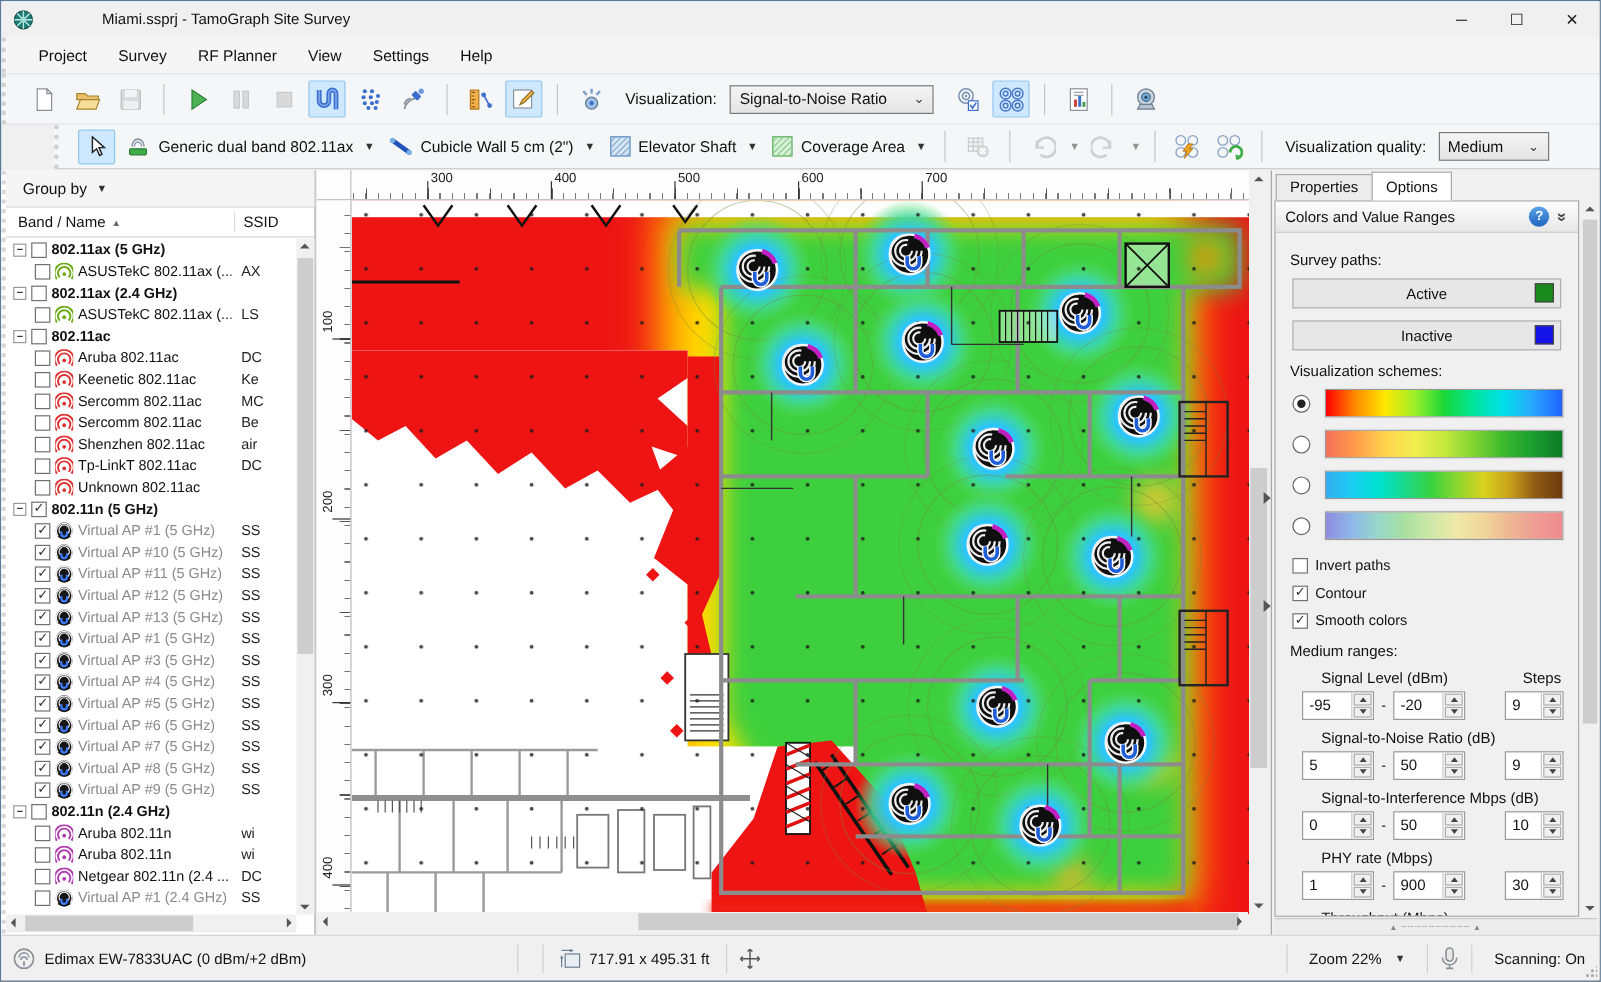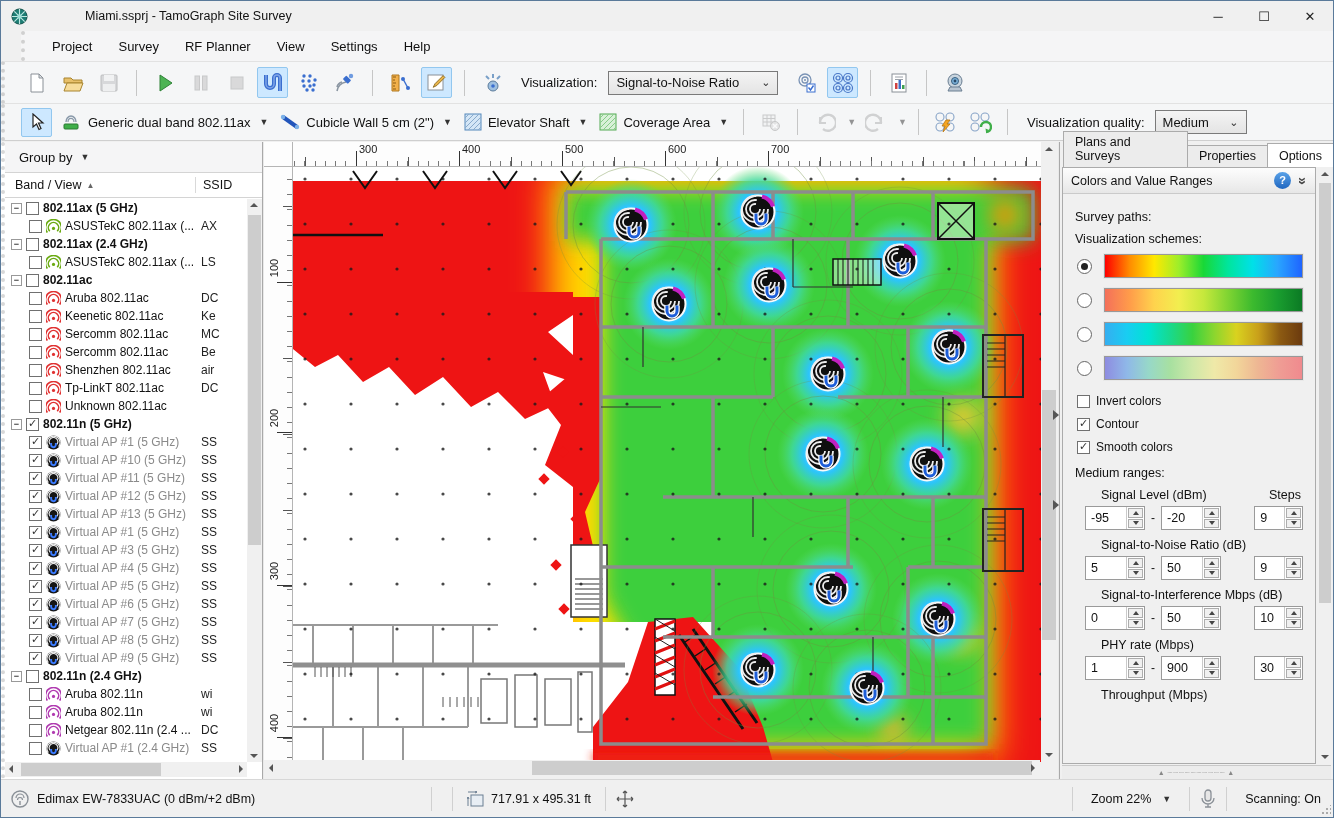--- a/index.html
+++ b/index.html
@@ -7,26 +7,26 @@
   .app{position:relative;width:1334px;height:818px;background:#f0f0f0;font-family:"Liberation Sans",sans-serif;font-size:12px;color:#111;border:1px solid #5a7a9a;overflow:hidden;}
 
   
   .titlebar{height:30px;display:flex;align-items:center;background:#f0f0f0;}
   .appicon{width:17px;height:17px;margin:0 9px 0 10px;}
   .title{font-size:12.5px;margin-left:48px;}
   .wingap{flex:1;}
   .winbtn{width:46px;height:30px;display:flex;align-items:center;justify-content:center;font-size:13px;color:#222;}
 
   
-  .menubar{height:30px;display:flex;align-items:center;padding-left:14px;background:#f5f5f6;border-left:4px dotted #d0d0d0;margin-left:20px;}
+  .menubar{height:30px;display:flex;align-items:center;padding-left:14px;background:#f5f5f6;border-left:4px dotted #d0d0d0;}
   .menu-item{padding:5px 13px;font-size:13px;}
 
   
   .toolbar1{height:43px;display:flex;align-items:center;gap:5px;padding-left:16px;background:#f5f6f7;border-top:1px solid #e2e2e2;border-bottom:1px solid #e2e2e2;border-left:4px dotted #d0d0d0;}
-  .toolbar2{height:37px;display:flex;align-items:center;gap:4px;padding-left:16px;background:#f5f6f7;border-bottom:1px solid #cfcfcf;border-left:4px dotted #d0d0d0;}
+  .toolbar2{height:37px;display:flex;align-items:center;gap:4px;padding-left:16px;background:#f5f6f7;border-bottom:1px solid #cfcfcf;border-left:4px dotted #d0d0d0;margin-left:44px;}
   .tb{width:31px;height:31px;display:flex;align-items:center;justify-content:center;border:1px solid transparent;border-radius:2px;}
   .tb2{height:29px;width:31px;}
   .tb.active{background:#cde8ff;border-color:#92c7ef;}
   .tb.disabled{opacity:.42;filter:grayscale(.9);}
   .vsep{width:1px;height:26px;background:#c6c6c6;margin:0 7px;}
   .lbl{font-size:13px;margin:0 6px 0 8px;}
   .combo{height:24px;background:linear-gradient(#f4f4f4,#e4e4e4);border:1px solid #7a7a7a;display:flex;align-items:center;padding:0 7px;font-size:13px;}
   .combo .cval{flex:1;white-space:nowrap;overflow:hidden;}
   .chev{color:#333;font-size:11px;margin-left:10px;}
   .ddgroup{display:flex;align-items:center;gap:6px;padding:3px 4px;font-size:13px;white-space:nowrap;}
@@ -389,21 +389,21 @@
   </div>
 
   <div class="main">
 
     <div class="left-panel">
       <div class="groupby">
         <span>Group by</span>
         <span style="font-size:9px;color:#333">▼</span>
       </div>
       <div class="tree-hdr">
-        <span>Band / View</span>
+        <span>Band / Name</span>
         <span class="sort">▲</span>
         <span class="hdr-ssid">SSID</span>
       </div>
       <div class="tree" id="tree">
           <div class="trow grp">
             <span class="exp">−</span>
             <span class="cbx"></span>
             <span class="tlabel">802.11ax (5 GHz)</span>
           </div>
           <div class="trow">
@@ -947,32 +947,39 @@
         <span class="sbarrow" style="top:4px;left:5px;border-right-color:#555;border-left:none"></span>
         <span class="sbthumb" style="top:1px;bottom:1px;left:268px;width:500px"></span>
         <span class="sbarrow" style="top:4px;right:5px;border-left-color:#555;border-right:none"></span>
       </div>
       <span class="split-arrow" style="right:-6px;top:268px"></span>
       <span class="split-arrow" style="right:-6px;top:358px"></span>
     </div>
 
     <div class="right-panel">
       <div class="tabs" id="tabs">
-          <div class="tab">Plans and Surveys</div>
           <div class="tab">Properties</div>
           <div class="tab active">Options</div>
         </div>
       <div class="panel-body">
         <div class="sect">
           <span class="st">Colors and Value Ranges</span>
           <span class="help">?</span>
           <span class="collapse">»</span>
         </div>
         <div class="pcontent">
           <div class="plabel">Survey paths:</div>
+          <div class="swbtn">
+            <span class="swt">Active</span>
+            <span class="swatch" id="swActive" style="background: rgb(27, 138, 30);"></span>
+          </div>
+          <div class="swbtn">
+            <span class="swt">Inactive</span>
+            <span class="swatch" id="swInactive" style="background: rgb(20, 20, 232);"></span>
+          </div>
           <div class="plabel">Visualization schemes:</div>
           <div id="schemes">
               <div class="schrow">
                 <span class="radio on"></span>
                 <div class="schbar" style="background: linear-gradient(90deg, rgb(254, 0, 0), rgb(255, 140, 0), rgb(255, 232, 0), rgb(157, 238, 42), rgb(25, 216, 55), rgb(0, 229, 157), rgb(0, 224, 232), rgb(41, 166, 255), rgb(31, 100, 255));"></div>
               </div>
               <div class="schrow">
                 <span class="radio"></span>
                 <div class="schbar" style="background: linear-gradient(90deg, rgb(244, 112, 90), rgb(255, 156, 74), rgb(255, 211, 77), rgb(242, 238, 79), rgb(198, 232, 60), rgb(127, 212, 50), rgb(60, 186, 46), rgb(26, 158, 47), rgb(11, 122, 36));"></div>
               </div>
@@ -981,21 +988,21 @@
                 <div class="schbar" style="background: linear-gradient(90deg, rgb(53, 174, 240), rgb(25, 205, 242), rgb(0, 227, 210), rgb(25, 217, 140), rgb(57, 210, 63), rgb(140, 214, 46), rgb(217, 210, 31), rgb(201, 160, 26), rgb(140, 90, 18), rgb(107, 58, 14));"></div>
               </div>
               <div class="schrow">
                 <span class="radio"></span>
                 <div class="schbar" style="background: linear-gradient(90deg, rgb(142, 140, 224), rgb(143, 184, 232), rgb(151, 216, 200), rgb(168, 224, 160), rgb(207, 232, 168), rgb(239, 233, 168), rgb(242, 214, 154), rgb(238, 182, 147), rgb(239, 156, 148), rgb(240, 138, 142));"></div>
               </div>
             </div>
           <div id="optchecks" style="margin-top:14px">
               <div class="optrow">
                 <span class="cbx"></span>
-                <span>Invert colors</span>
+                <span>Invert paths</span>
               </div>
               <div class="optrow">
                 <span class="cbx on"></span>
                 <span>Contour</span>
               </div>
               <div class="optrow">
                 <span class="cbx on"></span>
                 <span>Smooth colors</span>
               </div>
             </div>

